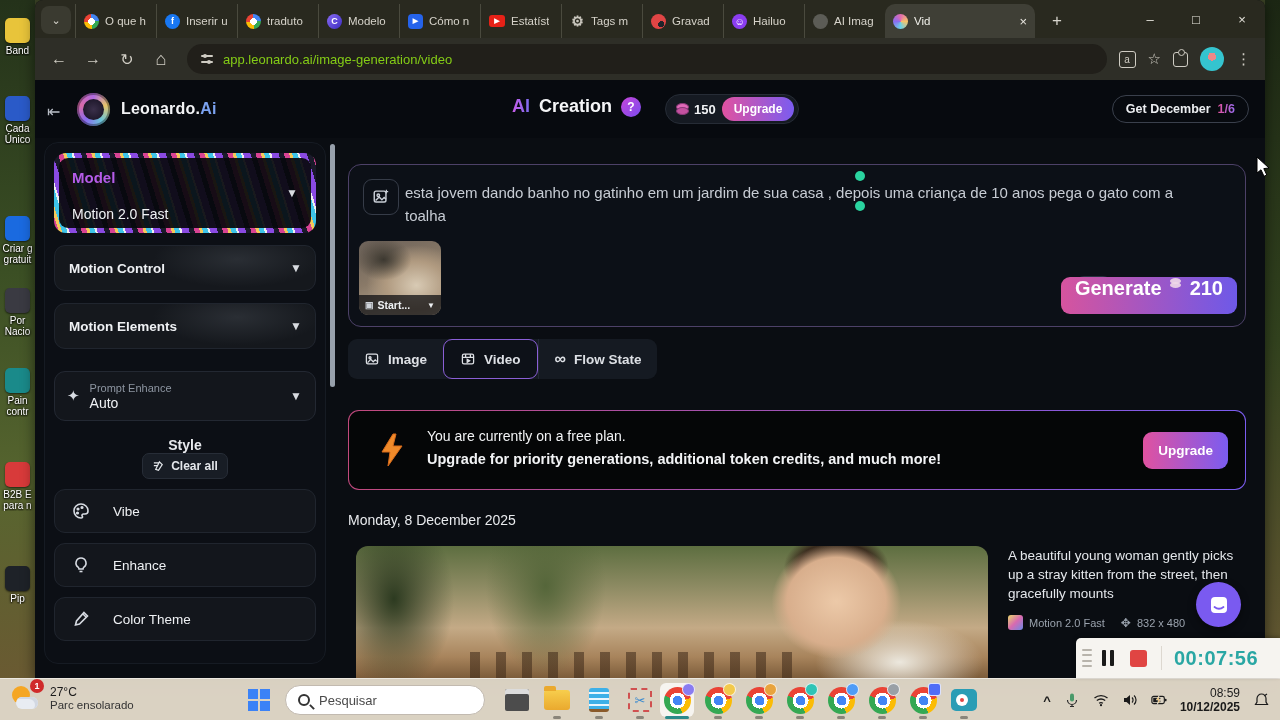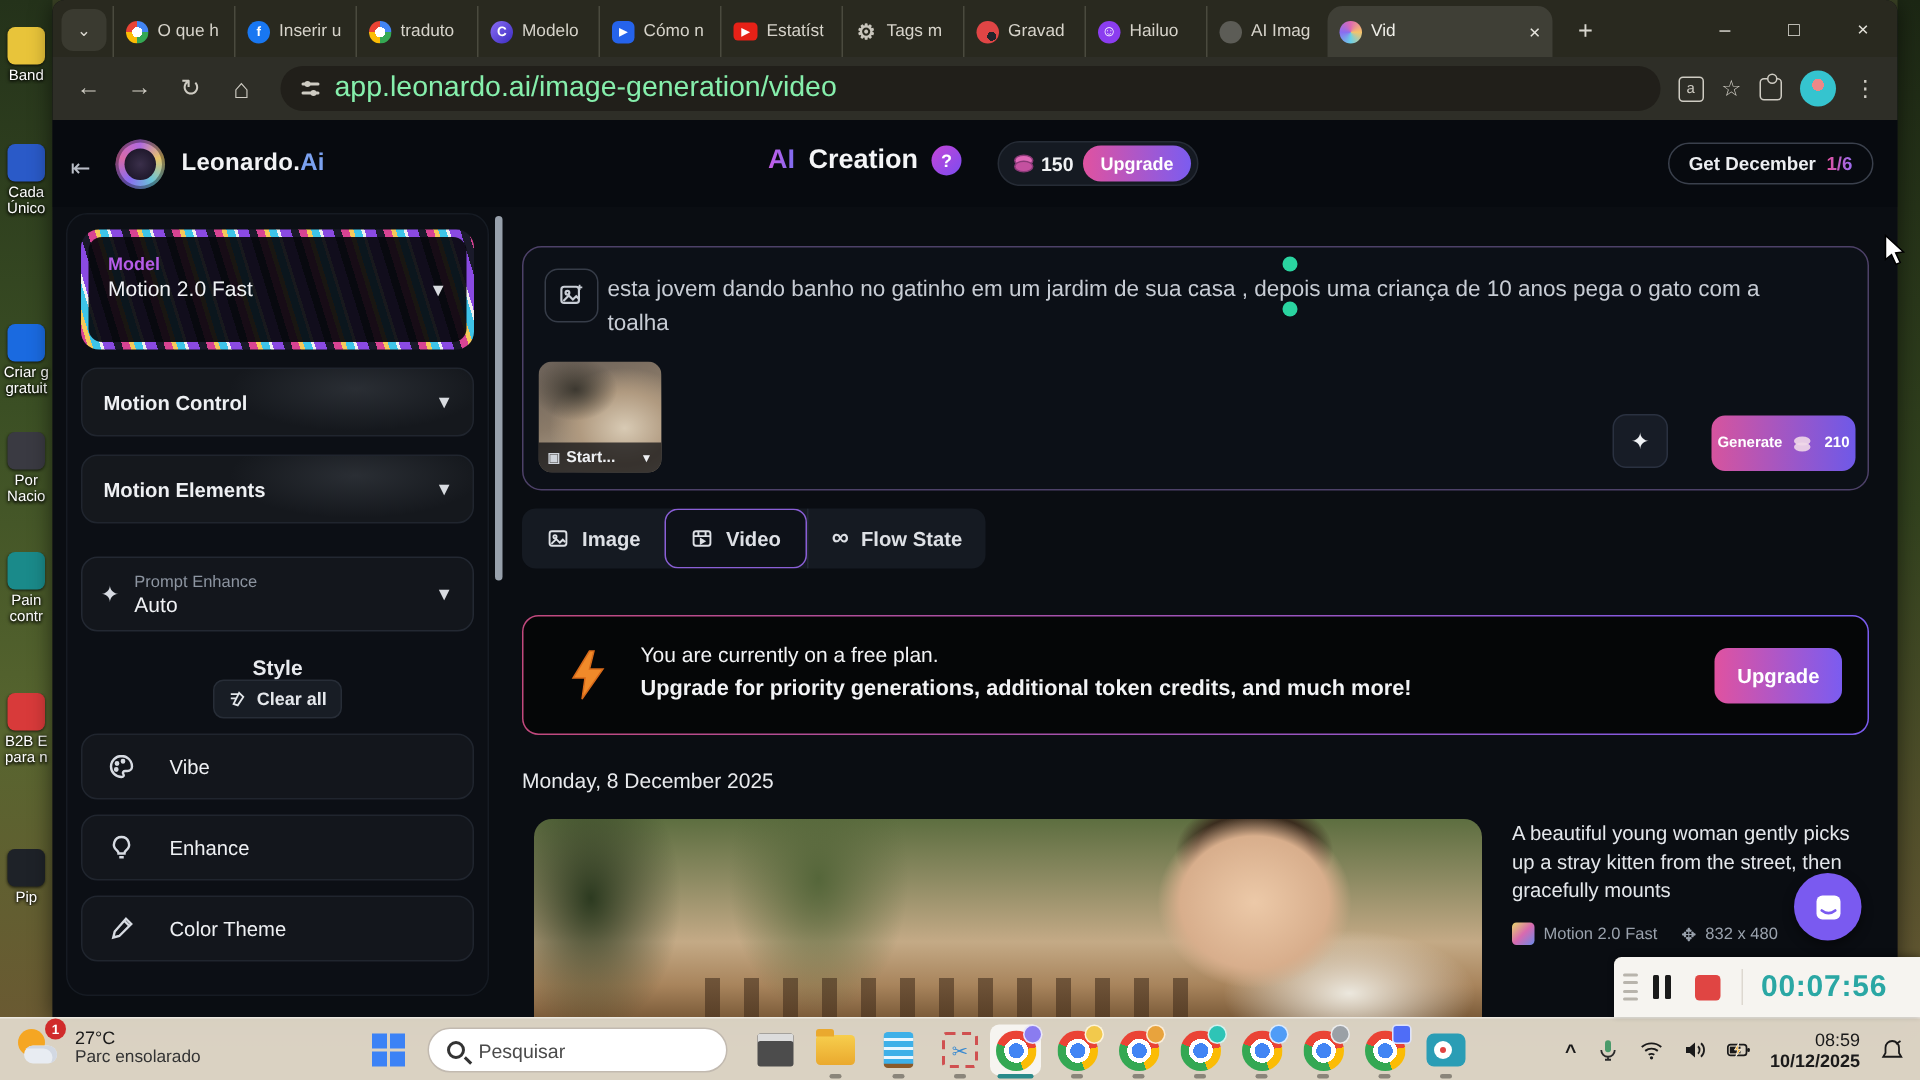--- a/index.html
+++ b/index.html
@@ -48,21 +48,21 @@
   .win-controls { margin-left:auto; display:flex; height:38px; }
   .win-btn { width:46px; height:38px; display:flex; align-items:center; justify-content:center; color:#e4e2da; font-size:13px; }
 
   
   #toolbar { position:absolute; left:0; top:38px; right:0; height:42px; background:#2e2e27;
     display:flex; align-items:center; gap:6px; padding:0 10px; }
   .nav-ic { width:28px; height:28px; display:flex; align-items:center; justify-content:center;
     color:#cfccc3; font-size:16px; border-radius:50%; }
   #urlbar { flex:1; height:30px; background:#211f1a; border-radius:15px; display:flex; align-items:center;
     gap:9px; padding:0 13px; margin:0 6px; }
-  #urlbar .url-text { color:#86efac; font-size:19px; }
+  #urlbar .url-text { color:#84cc16; font-size:13px; }
   .tune-ic { width:14px; height:14px; position:relative; }
   .tune-ic::before, .tune-ic::after { content:""; position:absolute; left:1px; right:1px; height:2px; background:#cfccc3; border-radius:2px; }
   .tune-ic::before { top:3px; } .tune-ic::after { top:9px; }
   .tune-ic i { position:absolute; width:4px; height:4px; background:#cfccc3; border-radius:50%; }
   .tune-ic i.a { top:2px; left:3px; } .tune-ic i.b { top:8px; right:3px; }
   .tb-right { display:flex; align-items:center; gap:12px; padding-right:4px; }
   .tb-ic { color:#cfccc3; font-size:15px; }
   .translate-ic { width:17px; height:17px; border:1.5px solid #cfccc3; border-radius:3px; position:relative;
     color:#cfccc3; font-size:10px; display:flex; align-items:center; justify-content:center; }
   .puzzle-ic { width:15px; height:15px; border:1.5px solid #cfccc3; border-radius:3px; position:relative; }
@@ -96,21 +96,21 @@
   .getstarted-pill { position:absolute; right:16px; top:15px; height:28px; border:1px solid #3a404c; border-radius:15px;
     display:flex; align-items:center; gap:7px; padding:0 13px; color:#eceef1; font-size:12.5px; font-weight:bold; }
   .gs-progress { background:linear-gradient(90deg,#e052a0,#9b6cf0); -webkit-background-clip:text; background-clip:text; color:transparent; }
 
   
   #sidebar-panel { position:absolute; left:9px; top:62px; width:282px; bottom:14px; background:#0c0f15;
     border:1px solid #161b23; border-radius:14px; padding:10px 9px; }
   .model-card { height:80px; border-radius:12px; padding:5px; position:relative; overflow:hidden;
     background: repeating-linear-gradient(73deg,#d84393 0 5px,#f5c95a 5px 8px,#3ec4e8 8px 13px,#f0f0f0 13px 15px,#8a4ae2 15px 22px,#1a1a2a 22px 27px); }
   .model-inner { position:relative; background:rgba(7,9,13,.93); border-radius:9px; height:100%; padding:11px 13px; }
-  .model-label { color:#b55ce8; font-size:12px; font-weight:bold; margin-bottom:1px; }
+  .model-label { color:#b55ce8; font-size:15px; font-weight:bold; margin-bottom:20px; }
   .model-value { color:#f0f2f5; font-size:14px; }
   .chev { position:absolute; right:13px; top:50%; transform:translateY(-50%); color:#d8dbe0; font-size:12px; }
   .side-card { position:relative; height:46px; border-radius:11px; margin-top:12px; border:1px solid #20252e;
     background: radial-gradient(120px 40px at 70% 30%, #2a2e34 0%, #15181d 70%), #14171c;
     display:flex; align-items:center; padding:0 14px; color:#eef0f3; font-size:13.5px; font-weight:bold; }
   .pe-card { position:relative; height:50px; border-radius:11px; margin-top:22px; border:1px solid #232832;
     background:#13161c; display:flex; align-items:center; gap:10px; padding:0 12px; }
   .pe-sparkle { color:#d7dbe2; font-size:15px; }
   .pe-label { color:#8d95a1; font-size:11px; }
   .pe-value { color:#f0f2f5; font-size:14px; margin-top:1px; }
@@ -136,23 +136,23 @@
   .start-thumb { position:absolute; left:10px; top:76px; width:82px; height:74px; border-radius:9px; overflow:hidden;
     background: radial-gradient(40px 30px at 30% 25%, #3c3830 0%, transparent 70%),
                 radial-gradient(50px 40px at 70% 60%, #d8cab4 0%, #b09a80 60%, transparent 100%),
                 linear-gradient(160deg,#6a6058 0%,#8a7a68 45%,#c9baa4 100%); }
   .start-label { position:absolute; left:0; right:0; bottom:0; height:20px; background:rgba(8,10,14,.72);
     display:flex; align-items:center; gap:4px; padding:0 6px; color:#eef0f3; font-size:10.5px; font-weight:bold; }
   .start-label .mini-ic { font-size:9px; color:#cfd4db; }
   .sparkle-btn { position:absolute; right:133px; bottom:14px; width:37px; height:36px; background:#171c26;
     border:1px solid #2a3140; border-radius:9px; display:flex; align-items:center; justify-content:center;
     color:#f0f2f5; font-size:15px; }
-  .generate-btn { position:absolute; right:8px; bottom:12px; height:37px; padding:0 4px; border-radius:9px;
-    background:linear-gradient(90deg,#d6549e,#6e59e8); display:flex; align-items:center; gap:8px;
-    color:#fff; font-size:10px; font-weight:bold; }
+  .generate-btn { position:absolute; right:8px; bottom:12px; height:37px; padding:0 14px; border-radius:9px;
+    background:linear-gradient(90deg,#d6549e,#6e59e8); display:flex; gap:8px;
+    color:#fff; font-size:20px; font-weight:bold; }
   .gen-coin { width:12px; height:12px; position:relative; }
   .gen-coin::before, .gen-coin::after { content:""; position:absolute; width:11px; height:6px; border-radius:50%; background:#f0d8e8; opacity:.9; }
   .gen-coin::before { top:1px; } .gen-coin::after { top:5px; }
 
   
   #mode-tabs { position:absolute; left:0; top:259px; height:40px; display:flex; background:#151a22; border-radius:9px; overflow:hidden; }
   .mode-tab { display:flex; align-items:center; gap:8px; padding:0 16px; color:#dde0e5; font-size:13.5px; font-weight:bold; }
   .mode-tab + .mode-tab { border-left:1px solid #222834; }
   .mode-tab.active { background:#0d1118; border:1px solid #8a5fd6; border-radius:9px; }
   .mode-tab svg { width:16px; height:16px; stroke:#dde0e5; fill:none; stroke-width:1.6; }

